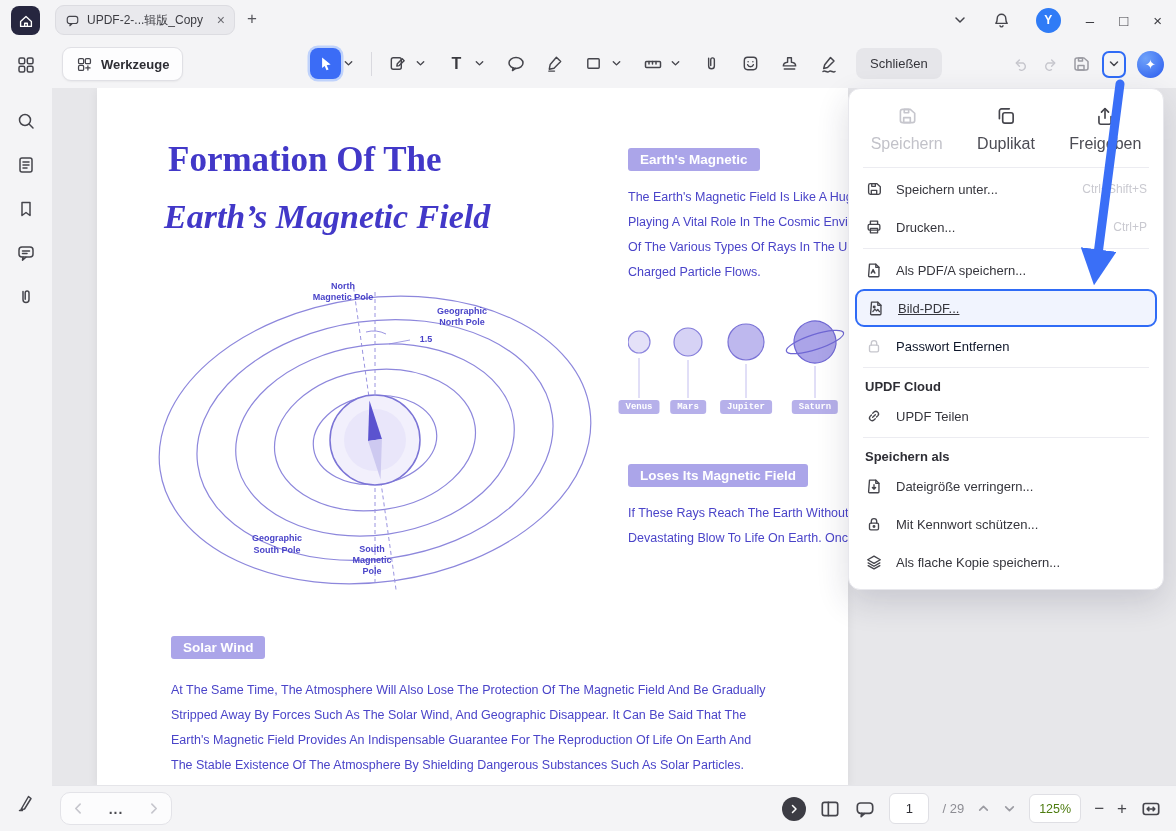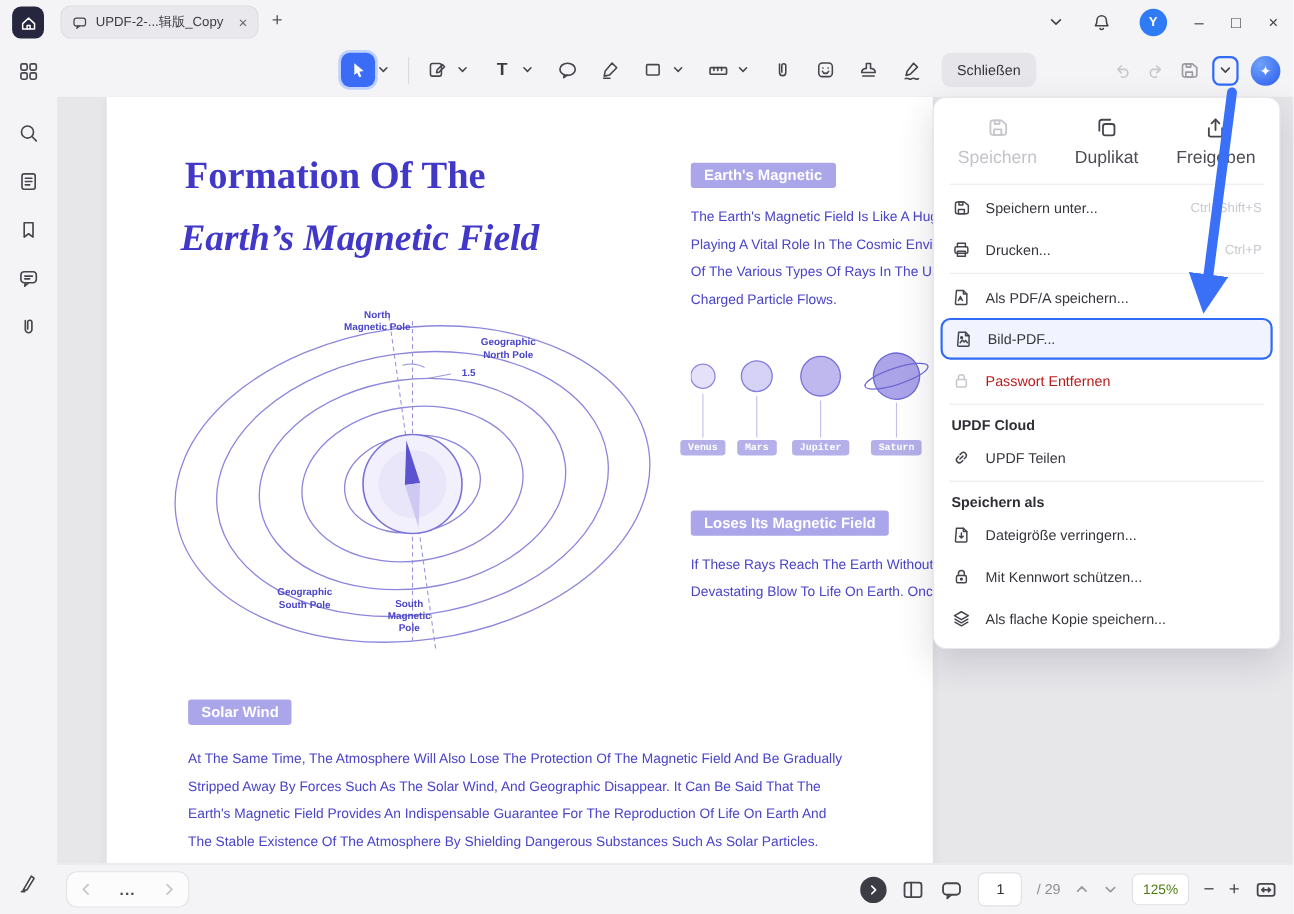--- a/index.html
+++ b/index.html
@@ -62,22 +62,22 @@
   .fd-axis{stroke:#9a94e0;stroke-width:1;stroke-dasharray:4 3;fill:none;}
   .dg-label{font-size:9px;font-weight:700;fill:#4a44c9;}
 
   
   .menu-panel{position:absolute;left:848px;top:88px;width:316px;background:#fff;border:1px solid #e7e7ec;border-radius:12px;box-shadow:0 12px 32px rgba(40,40,70,.16);z-index:50;padding:4px 0 8px;box-sizing:border-box;}
   .menu-top{display:flex;padding:12px 8px 12px;}
   .mt-item{flex:1;display:flex;flex-direction:column;align-items:center;gap:8px;font-size:16px;color:#4c4c54;cursor:pointer;}
   .mt-item.disabled{color:#c2c2c9;cursor:default;}
   .menu-sep{height:1px;background:#ececf1;margin:2px 14px;}
   .menu-item{display:flex;align-items:center;height:38px;padding:0 16px;gap:13px;font-size:13px;color:#35353c;cursor:pointer;box-sizing:border-box;}
-  .menu-item.disabled{color:#b91c1c;cursor:default;}
-  .menu-item.highlight{border:2.5px solid #2f6bf6;border-radius:9px;margin:0 6px;padding:0 10px;background:#f1f4fe;}
+  .menu-item.disabled{color:#0f172a;cursor:default;}
+  .menu-item.highlight{border:2.5px solid #2f6bf6;border-radius:9px;margin:0 6px;padding:0 10px;background:#f1f4fe;text-decoration:underline;}
   .mi-shortcut{margin-left:auto;color:#c9c9d0;font-size:12px;}
   .menu-header{padding:9px 16px 3px;font-size:13px;font-weight:700;color:#2e2e35;}
 
   
   .arrow-overlay{position:absolute;left:0;top:0;z-index:60;pointer-events:none;}
 
   
   .statusbar{position:absolute;left:52px;right:0;bottom:0;height:46px;background:#f4f4f6;border-top:1px solid #e5e5e9;box-sizing:border-box;}
   .nav-group{position:absolute;left:8px;top:6px;width:112px;height:33px;background:#fcfcfd;border:1px solid #e3e3e8;border-radius:10px;display:flex;align-items:center;justify-content:space-between;padding:0 11px;box-sizing:border-box;}
   .nav-group .dots{font-size:14px;font-weight:700;color:#4a4a50;letter-spacing:1px;cursor:pointer;}
@@ -118,20 +118,29 @@
           <path d="M8.4 15.6 a1.7 1.7 0 0 0 3.2 0"></path>
         </svg>
       <span class="avatar">Y</span>
       <span class="winglyph">–</span>
       <span class="winglyph">□</span>
       <span class="winglyph">×</span>
     </div>
   </div>
 
   <div class="toolbar">
+    <div class="werkzeuge">
+      <svg class="ic" width="17" height="17" viewBox="0 0 20 20">
+          <rect x="3" y="3" width="6" height="6" rx="1.5"></rect>
+          <rect x="11" y="3" width="6" height="6" rx="1.5"></rect>
+          <rect x="3" y="11" width="6" height="6" rx="1.5"></rect>
+          <path d="M14 11.5 v5 M11.5 14 h5"></path>
+        </svg>
+      <span>Werkzeuge</span>
+    </div>
 
     <div class="tools">
       <div class="tool tool-select">
         <svg width="17" height="17" viewBox="0 0 20 20">
             <path d="M6 3 L16 11.2 L11.4 12 L13.6 17 L11.2 18 L9 13 L6 15.4 Z" fill="#fff"></path>
           </svg>
       </div>
       <div class="chev">
           <svg class="ic" width="11" height="11" viewBox="0 0 12 12">
             <path d="M2.5 4 l3.5 3.5 3.5-3.5"></path>

